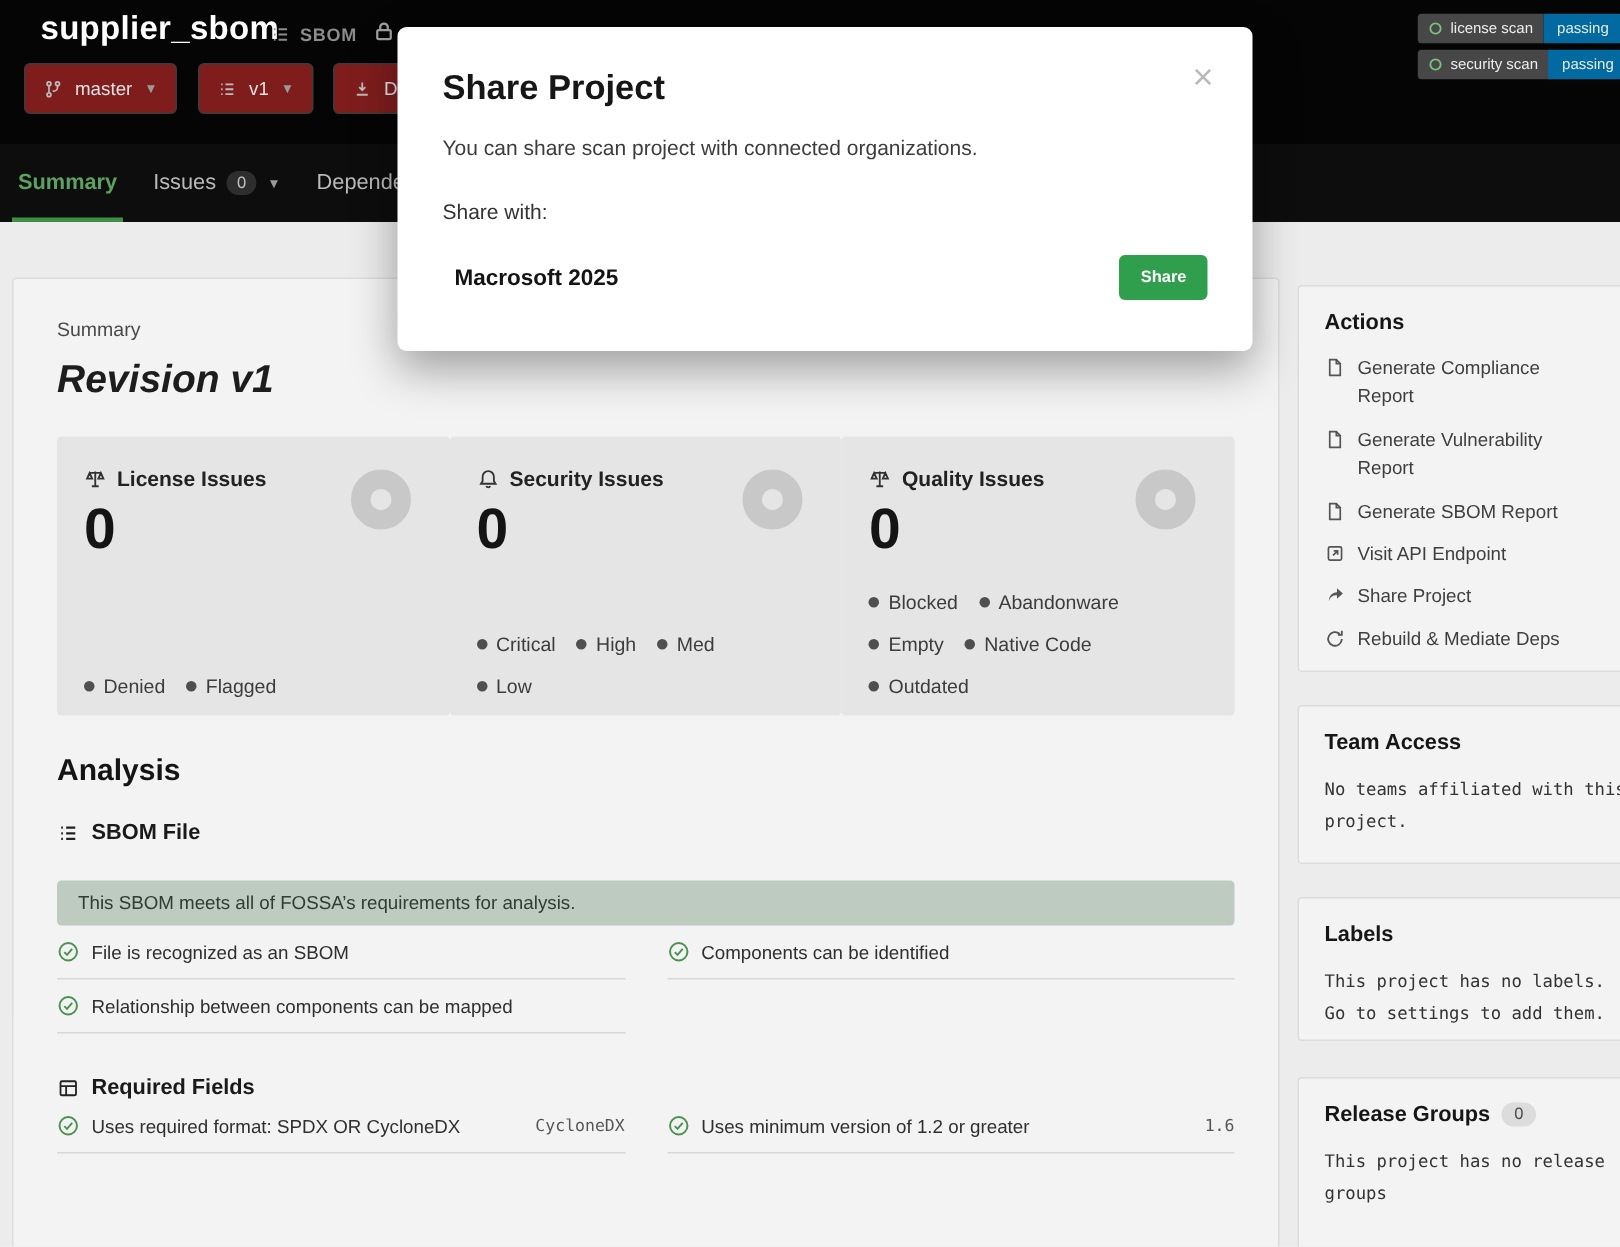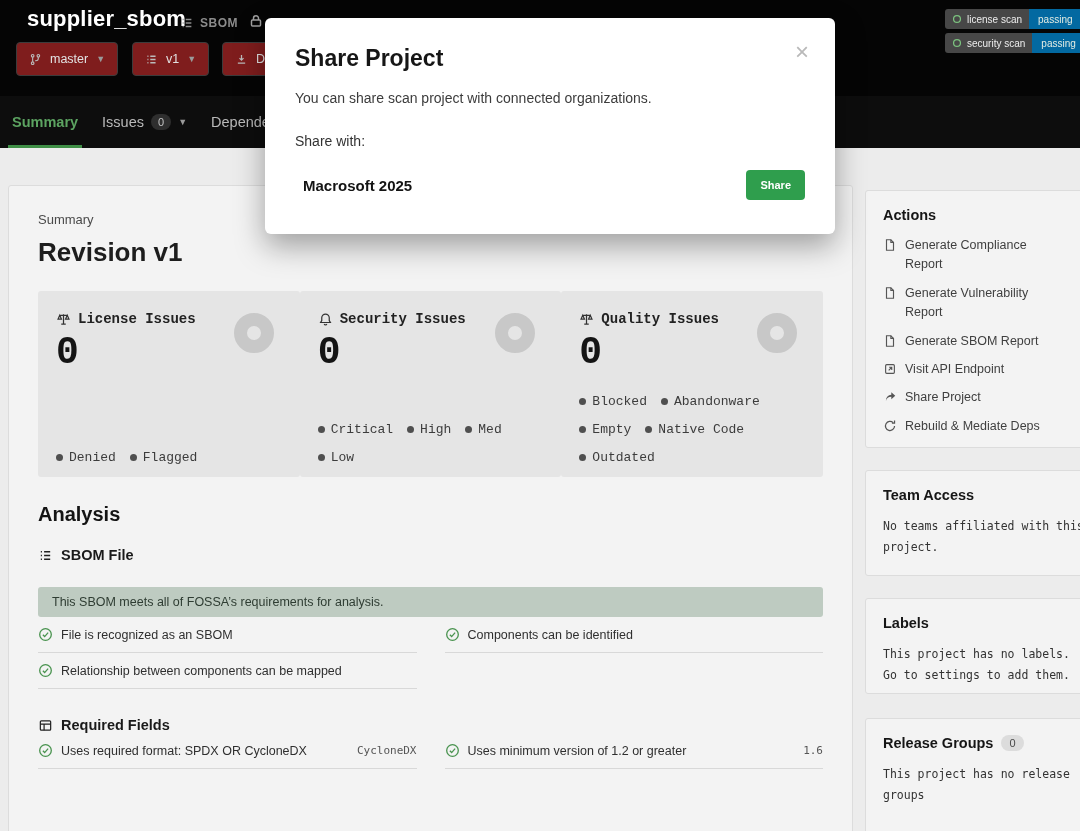--- a/index.html
+++ b/index.html
@@ -32,23 +32,23 @@
     display:flex; align-items:stretch; padding-left:12px; gap:24px; }
   .tab { display:flex; align-items:center; gap:7px; font-size:14.5px; color:#b9b9b9; position:relative; cursor:pointer; white-space:nowrap; }
   .tab.active { color:#5ca361; font-weight:600; }
   .tab.active::after { content:""; position:absolute; left:-4px; right:-4px; bottom:0; height:3px; background:#3f8f46; }
   .count-pill { background:#2e2e2e; color:#c2c2c2; font-size:11px; padding:2px 7px; border-radius:9px; }
 
   
   .main-card { position:absolute; left:8px; top:185px; width:845px; height:700px;
     background:#f3f3f3; border:1px solid #dcdcdc; border-radius:3px; padding:26px 29px 0; }
   .eyebrow { font-size:13px; color:#4a4a4a; }
-  .rev-h { margin:8px 0 0; font-size:26px; font-weight:600; color:#1d1d1d; line-height:34px; }
-
-  .metrics { display:flex; margin-top:22px;font-family:Liberation Mono, monospace; }
+  .rev-h { margin:8px 0 0; font-size:26px; font-weight:600; color:#1d1d1d; line-height:34px;font-style:italic; }
+
+  .metrics { display:flex; margin-top:22px; }
   .tile { flex:1; height:186px; background:#e5e5e5; border-radius:3px; padding:20px 18px 6px;
     position:relative; display:flex; flex-direction:column; }
   .tile-head { display:flex; align-items:center; gap:7px; font-size:14px; font-weight:600; color:#222; }
   .tile-count { font-size:38px; font-weight:700; color:#141414; line-height:40px; margin-top:6px; }
   .donut { position:absolute; right:26px; top:22px; width:40px; height:40px; border:13px solid #c8c8c8; border-radius:50%; }
   .legend { margin-top:auto; }
   .legend-row { height:28px; display:flex; align-items:center; gap:14px; }
   .li { display:flex; align-items:center; gap:6px; font-size:13px; color:#3c3c3c;text-align:center; }
   .dot { width:7px; height:7px; border-radius:50%; background:#4f4f4f; flex:none; }
 

